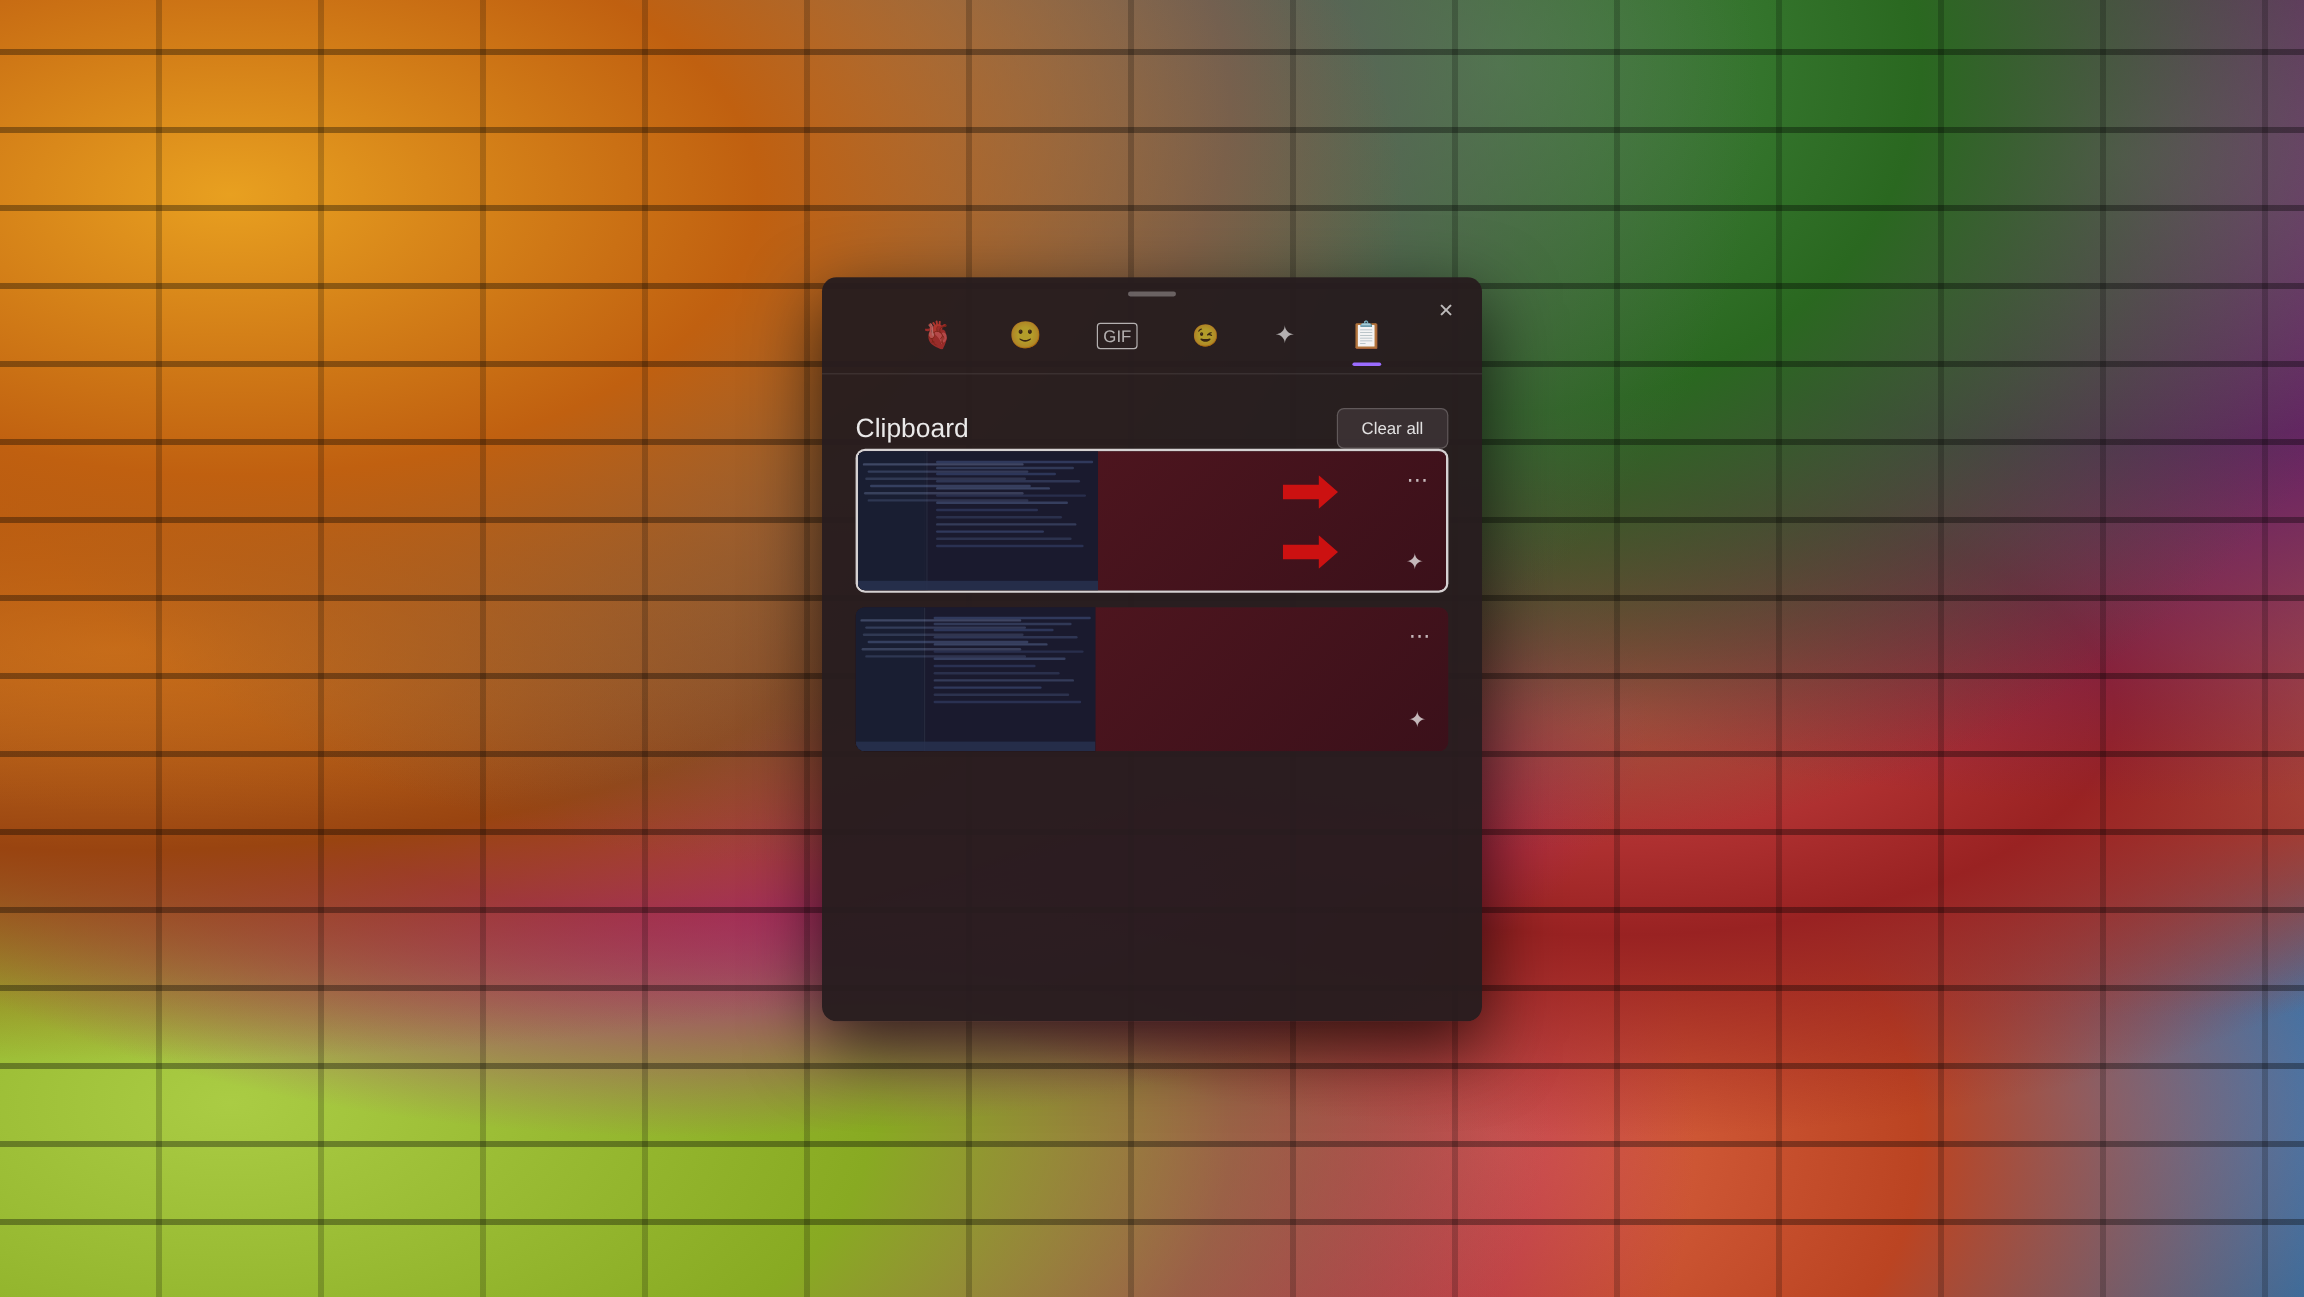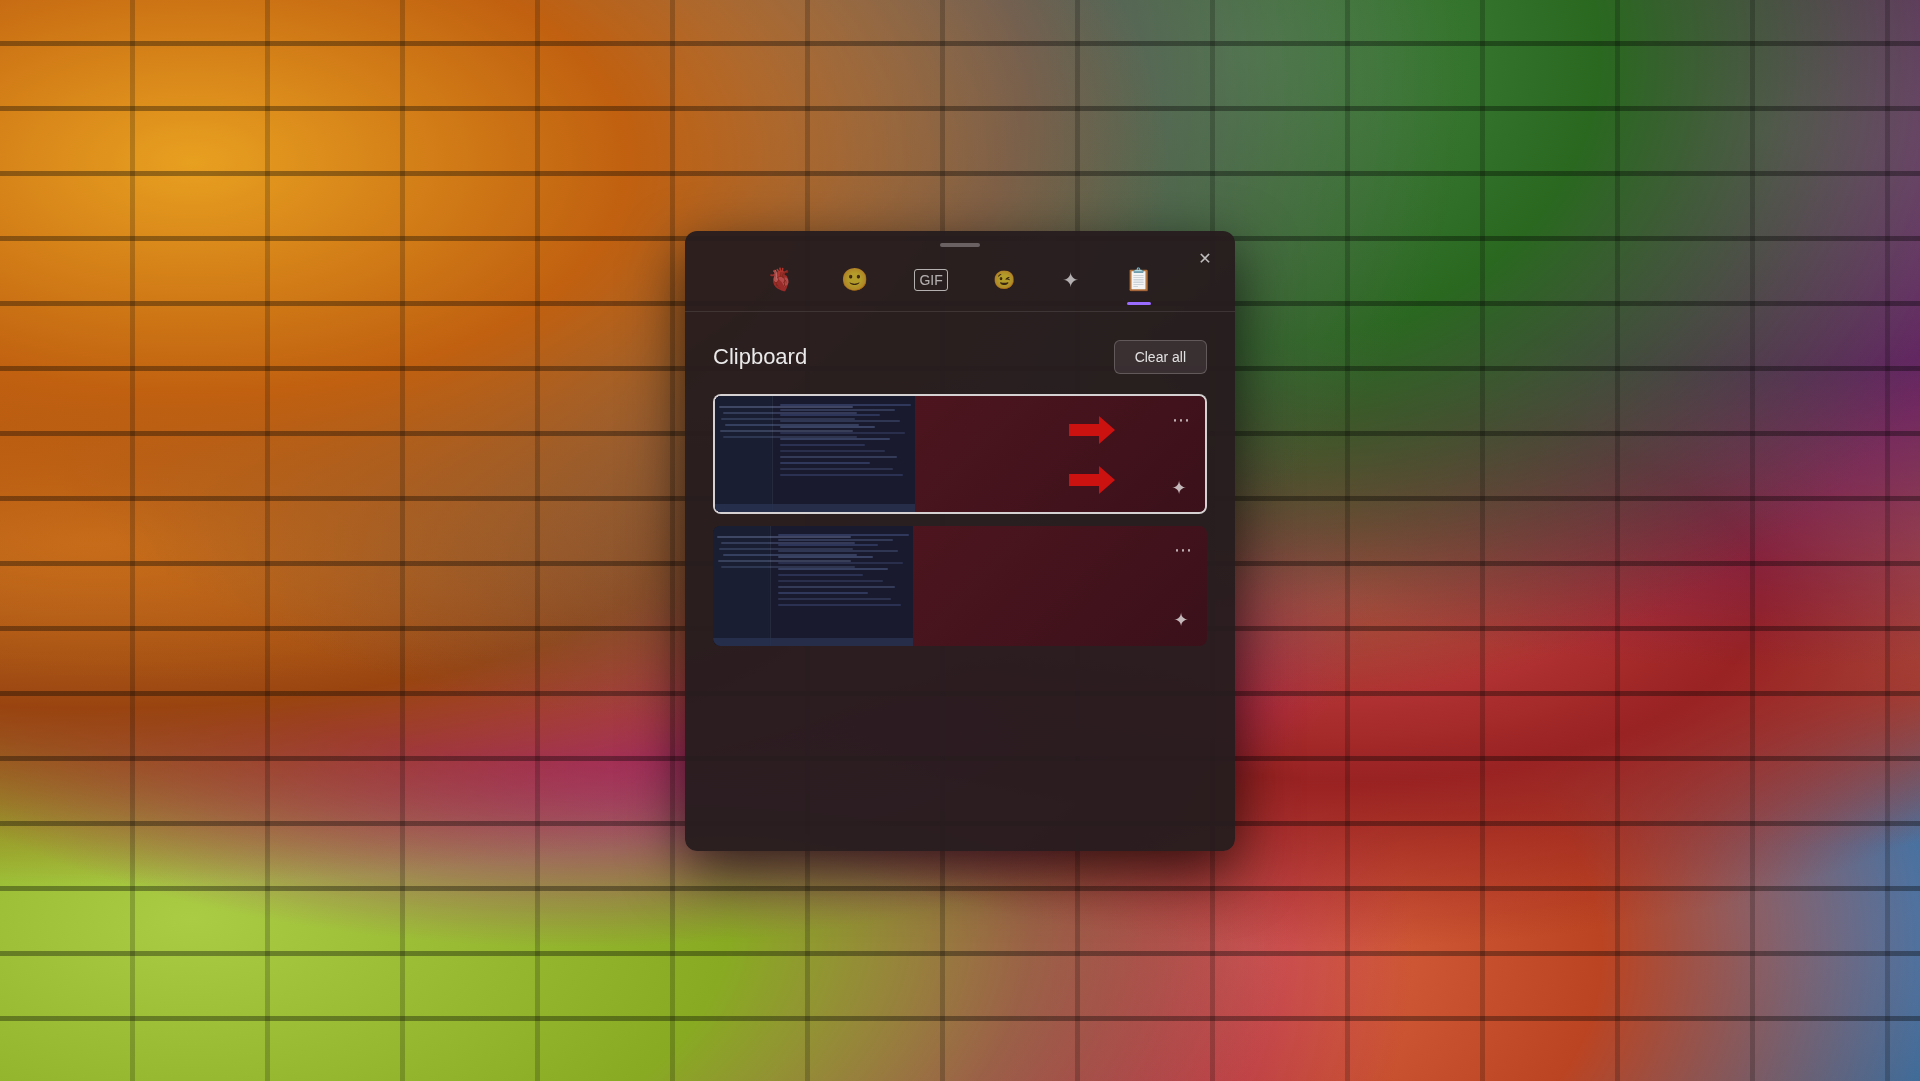--- a/index.html
+++ b/index.html
@@ -141,21 +141,20 @@
 
     .content {
       padding: 20px 28px 28px;
       flex: 1;
     }
 
     .clipboard-header {
       display: flex;
       align-items: center;
       justify-content: space-between;
-      margin-bottom: 20px;
     }
 
     .clipboard-title {
       font-size: 22px;
       font-weight: 400;
       color: rgba(255,255,255,0.9);
     }
 
     .clear-all-btn {
       background: rgba(60,50,52,0.9);

